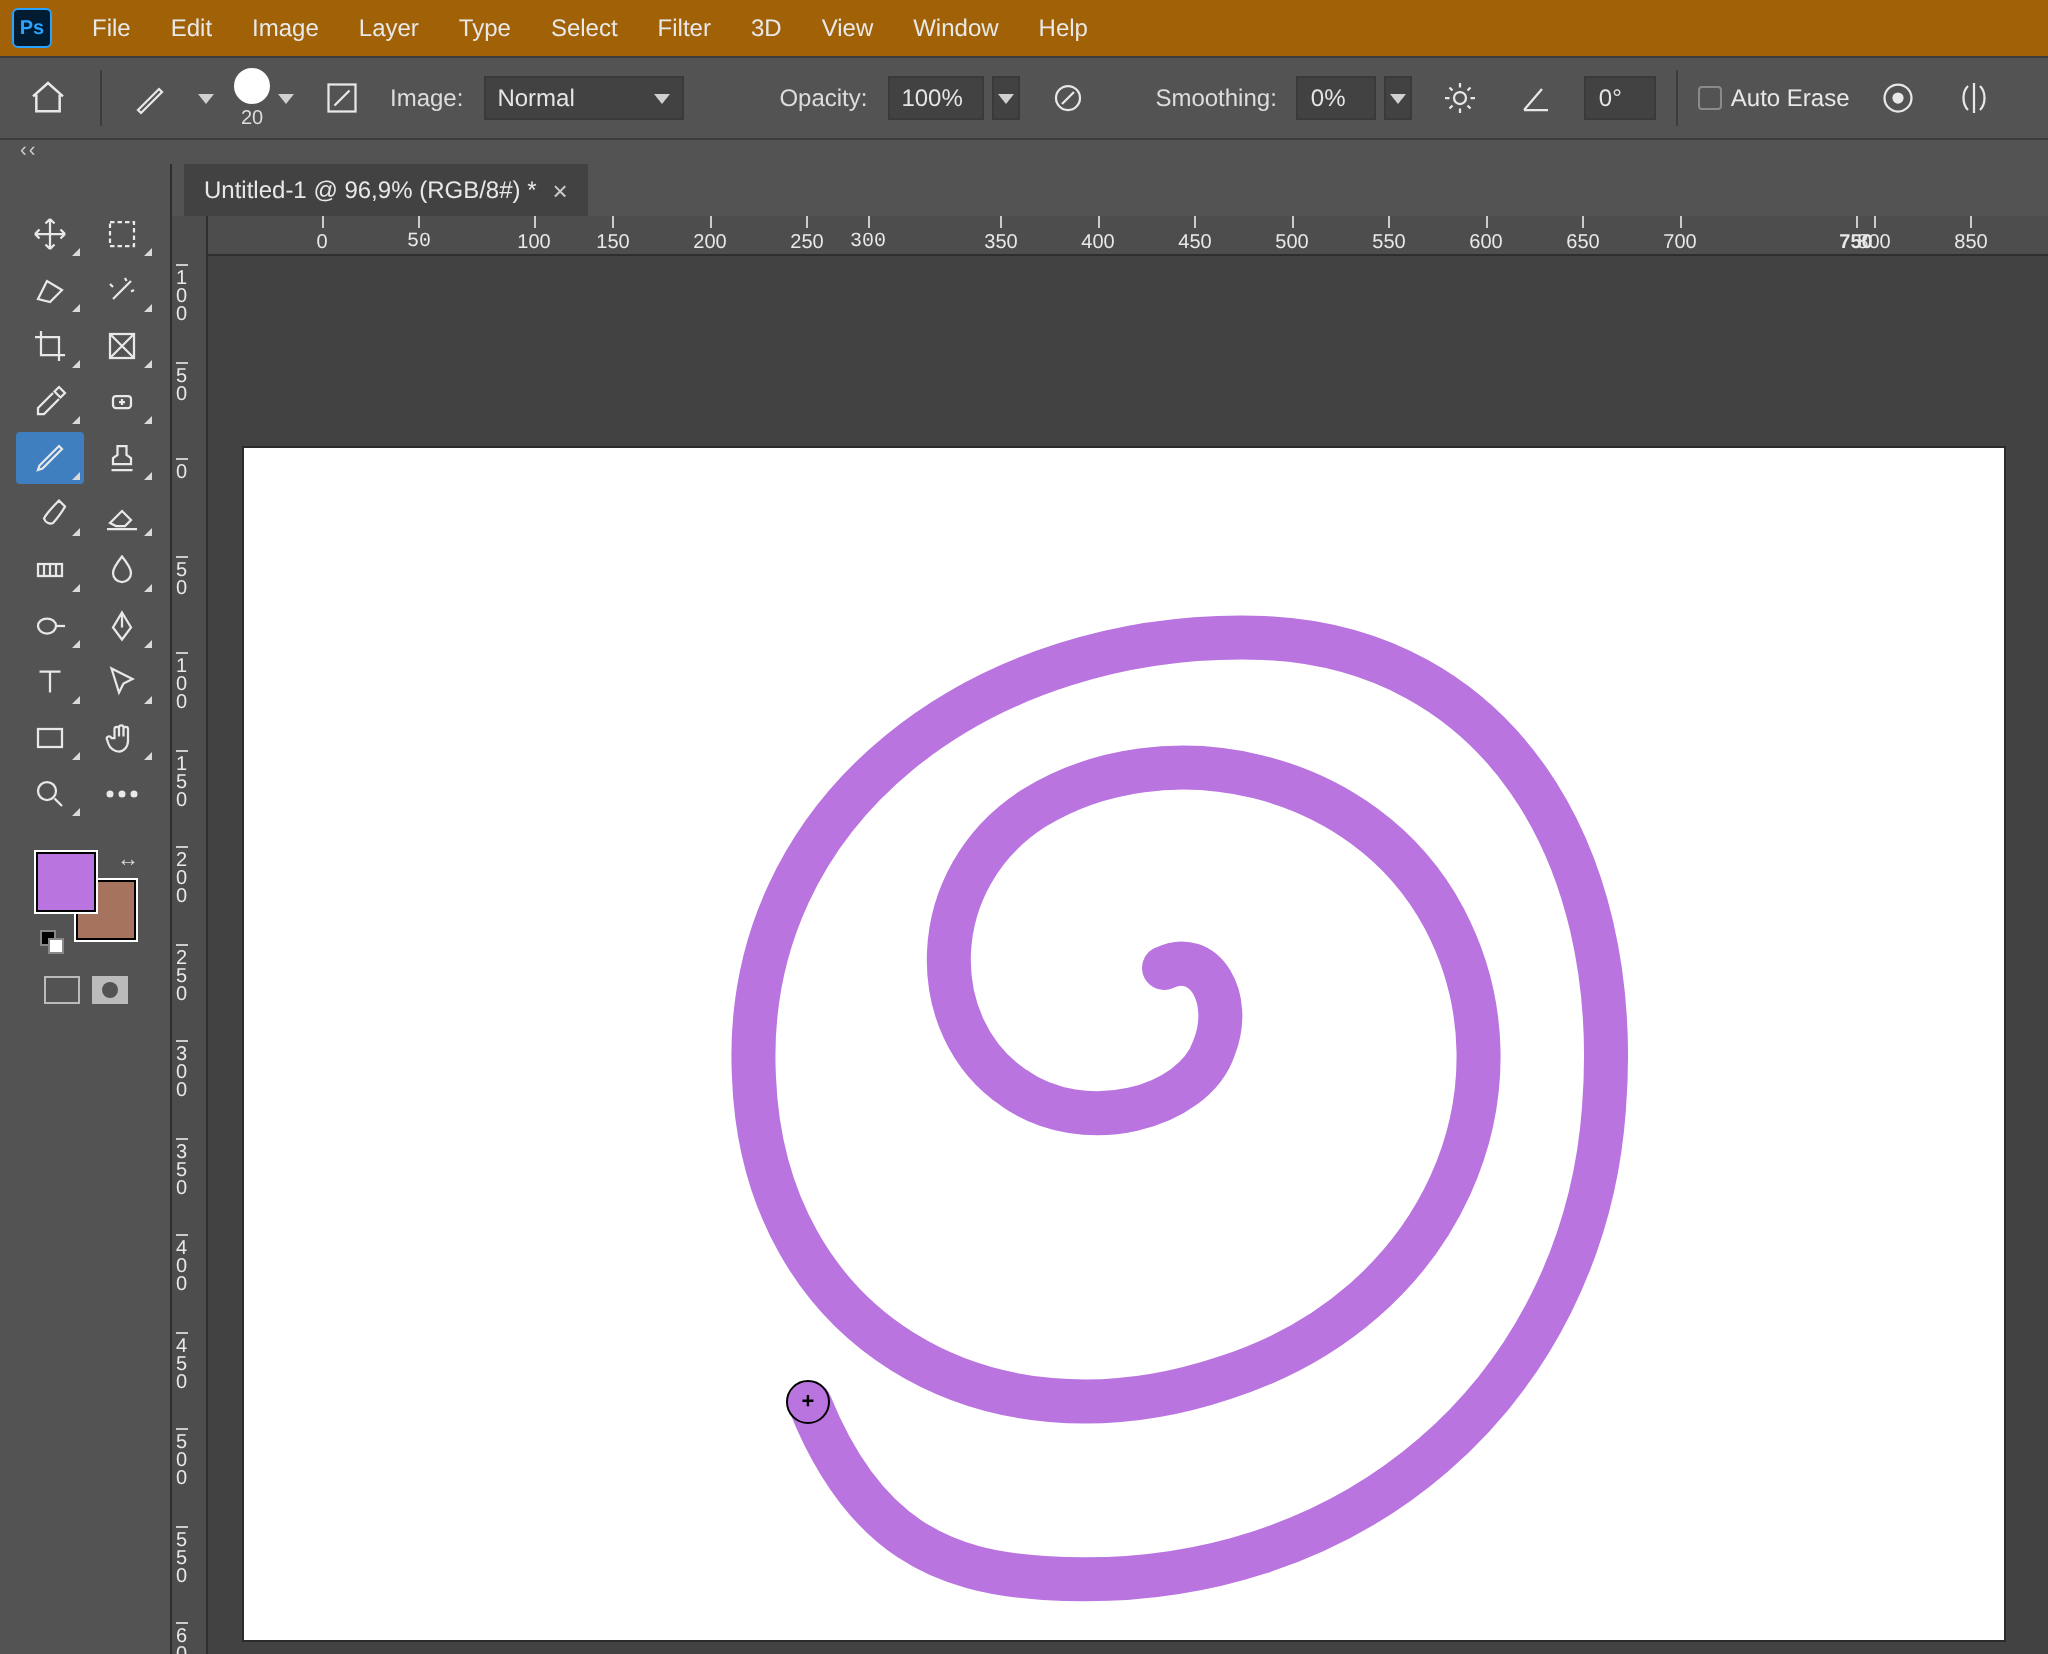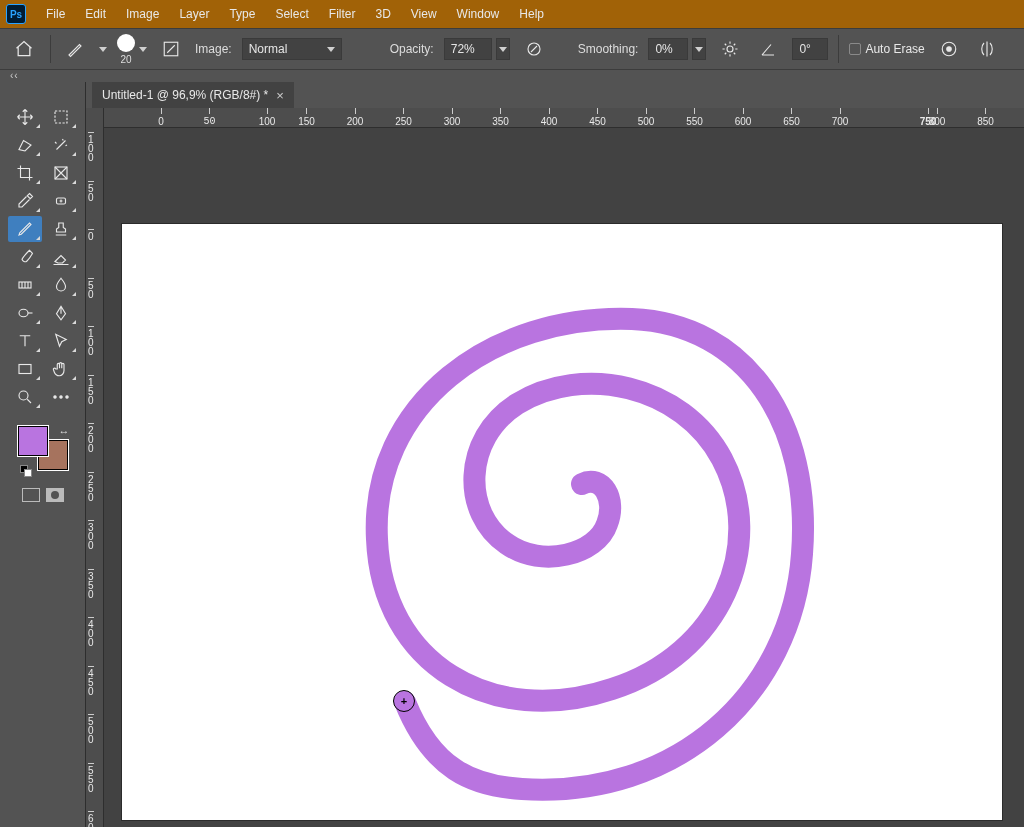--- a/index.html
+++ b/index.html
@@ -341,21 +341,21 @@
   <div class="select">
     <span>Normal</span>
     <div class="chev"></div>
   </div>
 
   <div style="width:28px"></div>
 
   <span class="opt-label">Opacity:</span>
   <div class="num-wrap">
     <div class="num-box">
-      <span>72%</span>
+      <span>100%</span>
     </div>
     <div class="mini-chev">
         <div class="chev"></div>
       </div>
   </div>
 
   <div class="icon-btn">
     <svg width="18" height="18" viewBox="0 0 24 24">
         <circle cx="12" cy="12" r="8"></circle>
         <path d="M8 16 L16 8"></path>
@@ -586,21 +586,21 @@
 
 <div class="doc-wrap">
   <div class="ruler-corner"></div>
   <div class="hruler" id="hruler">
       <div class="htick" style="left: 42px; width: 30px;"><div class="line"></div>0</div>
       <div class="htick" style="left: 90.5px; width: 30px; font-family: Liberation Mono, monospace;"><div class="line"></div>50</div>
       <div class="htick" style="left: 148px; width: 30px;"><div class="line"></div>100</div>
       <div class="htick" style="left: 187.5px; width: 30px;"><div class="line"></div>150</div>
       <div class="htick" style="left: 236px; width: 30px;"><div class="line"></div>200</div>
       <div class="htick" style="left: 284.5px; width: 30px;"><div class="line"></div>250</div>
-      <div class="htick" style="left: 333px; width: 30px;"><div class="line"></div>300</div>
+      <div class="htick" style="left: 315px; width: 30px; font-family: Liberation Mono, monospace;"><div class="line"></div>300</div>
       <div class="htick" style="left: 381.5px; width: 30px;"><div class="line"></div>350</div>
       <div class="htick" style="left: 430px; width: 30px;"><div class="line"></div>400</div>
       <div class="htick" style="left: 478.5px; width: 30px;"><div class="line"></div>450</div>
       <div class="htick" style="left: 527px; width: 30px;"><div class="line"></div>500</div>
       <div class="htick" style="left: 575.5px; width: 30px;"><div class="line"></div>550</div>
       <div class="htick" style="left: 624px; width: 30px;"><div class="line"></div>600</div>
       <div class="htick" style="left: 672.5px; width: 30px;"><div class="line"></div>650</div>
       <div class="htick" style="left: 721px; width: 30px;"><div class="line"></div>700</div>
       <div class="htick" style="left: 809px; width: 30px; font-weight: bold;"><div class="line"></div>750</div>
       <div class="htick" style="left: 818px; width: 30px;"><div class="line"></div>800</div>

